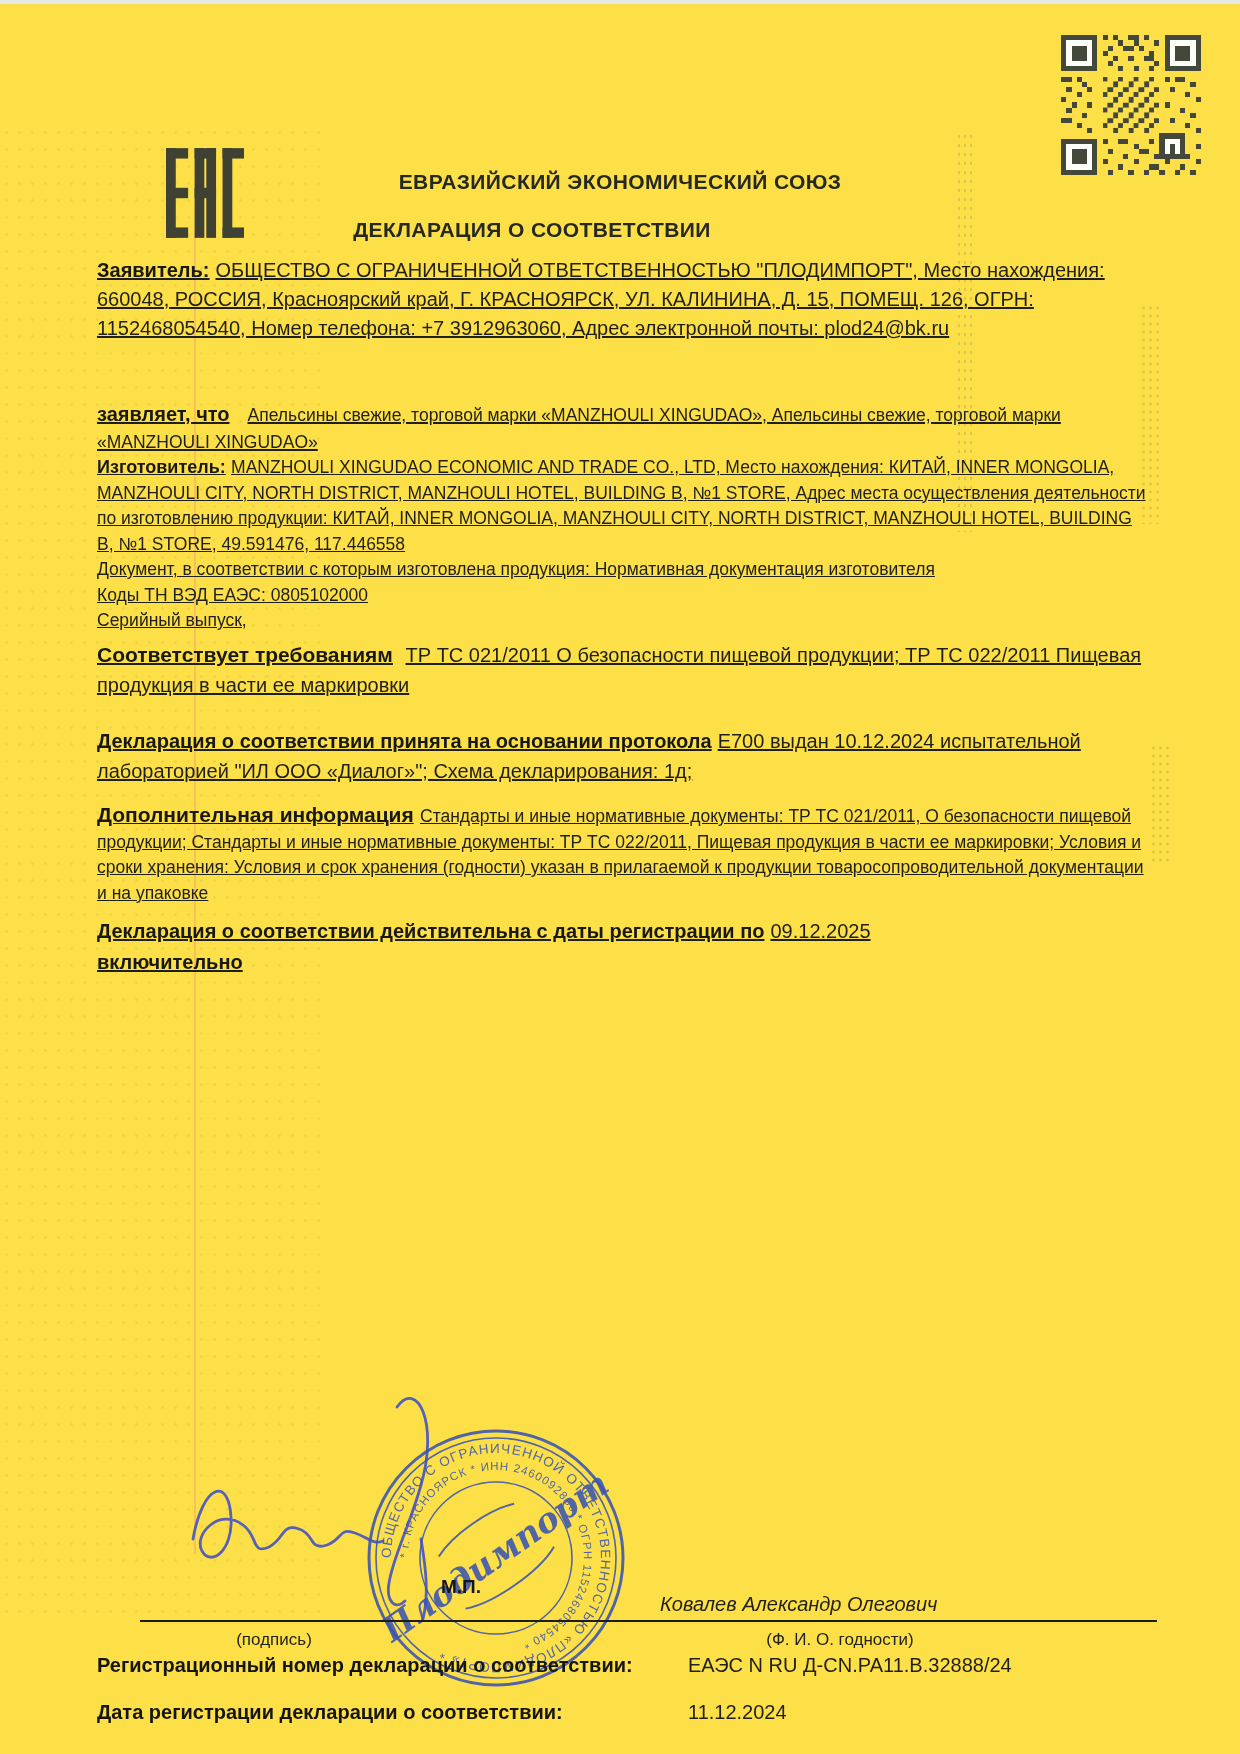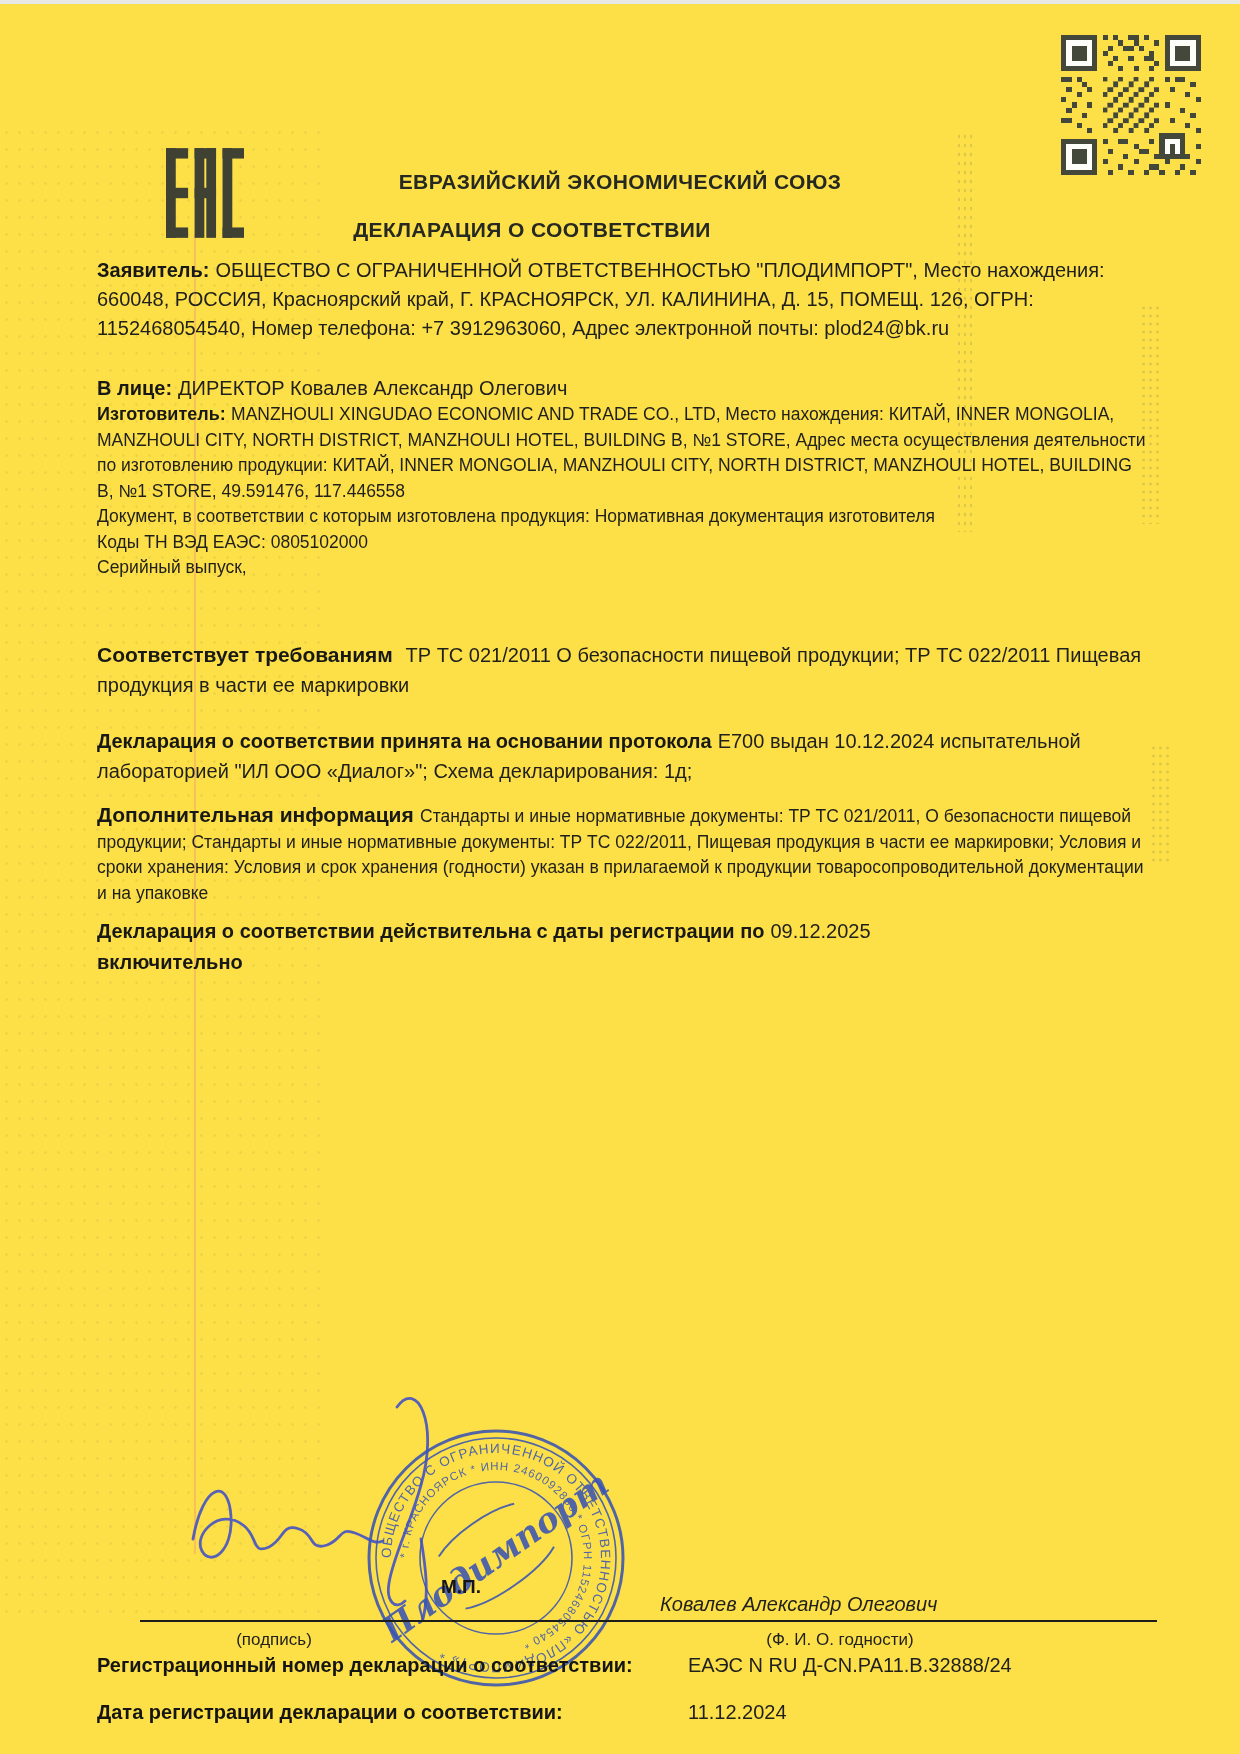--- a/index.html
+++ b/index.html
@@ -39,21 +39,21 @@
   .qr{position:absolute;left:1056px;top:26px;}
   .title-union{
     position:absolute;left:0;top:166px;width:1240px;
     text-align:center;font-weight:bold;font-size:21px;letter-spacing:.4px;color:#262822;
   }
   .title-doc{
     position:absolute;left:0;top:214px;width:1064px;
     text-align:center;font-weight:bold;font-size:21px;letter-spacing:.4px;color:#262822;
   }
   
-  .tblock{position:absolute;left:97px;width:1050px;font-size:20px;line-height:29px;}
+  .tblock{position:absolute;left:97px;width:1050px;font-size:20px;line-height:29px;text-decoration:underline;}
   .tblock b{color:#181816;}
   b.lbl{margin-right:.30em;}
   .small{font-size:17.5px;line-height:25.5px;}
   #declares-block{line-height:25.5px;}
   
   .sig-svg{position:absolute;left:183px;top:1383px;}
   .stamp-svg{position:absolute;left:358px;top:1416px;}
   .mp-label{position:absolute;left:441px;top:1572px;font-size:19px;font-weight:bold;color:#15151a;}
   .signer-name{position:absolute;left:660px;top:1589px;font-size:20px;color:#1f1f1c;font-style:italic;}
   .sig-line{position:absolute;left:140px;top:1616px;width:1017px;height:2px;background:#1c1c1a;}
@@ -192,25 +192,25 @@
     </g>
   </svg>
 
   <div class="title-union">ЕВРАЗИЙСКИЙ ЭКОНОМИЧЕСКИЙ СОЮЗ</div>
   <div class="title-doc">ДЕКЛАРАЦИЯ О СООТВЕТСТВИИ</div>
 
   <div class="tblock" style="top:252px;">
     <b class="lbl">Заявитель:</b><span>ОБЩЕСТВО С ОГРАНИЧЕННОЙ ОТВЕТСТВЕННОСТЬЮ "ПЛОДИМПОРТ", Место нахождения: 660048, РОССИЯ,  Красноярский край, Г. КРАСНОЯРСК, УЛ. КАЛИНИНА, Д. 15, ПОМЕЩ. 126, ОГРН: 1152468054540, Номер телефона: +7 3912963060, Адрес электронной почты: plod24@bk.ru</span>
   </div>
 
-  <div class="tblock" style="top:370px;">
-    <b class="lbl">В лице:</b><span>ДИРЕКТОР Ковалев Александр Олегович</span>
-  </div>
 
   <div class="tblock" style="top:398px;" id="declares-block">
+    <div>
+      <b class="lbl" style="font-size:20px;margin-right:.9em;">заявляет, что</b><span class="small">Апельсины свежие, торговой марки «MANZHOULI XINGUDAO», Апельсины свежие, торговой марки «MANZHOULI XINGUDAO»</span>
+    </div>
     <div class="small">
       <b class="lbl" style="font-size:18px;">Изготовитель:</b><span>MANZHOULI XINGUDAO ECONOMIC AND TRADE CO., LTD, Место нахождения: КИТАЙ, INNER MONGOLIA, MANZHOULI CITY, NORTH DISTRICT, MANZHOULI HOTEL, BUILDING B, №1 STORE, Адрес места осуществления деятельности по изготовлению продукции: КИТАЙ, INNER MONGOLIA, MANZHOULI CITY, NORTH DISTRICT, MANZHOULI HOTEL, BUILDING B, №1 STORE, 49.591476, 117.446558</span>
     </div>
     <div class="small">Документ, в соответствии с которым изготовлена продукция: Нормативная документация изготовителя</div>
     <div class="small">Коды ТН ВЭД ЕАЭС: 0805102000</div>
     <div class="small">Серийный выпуск,</div>
   </div>
 
   <div class="tblock" style="top:636px;line-height:30px;">
     <b class="lbl" style="font-size:21px;margin-right:.6em;">Соответствует требованиям</b><span>ТР ТС 021/2011 О безопасности пищевой продукции; ТР ТС 022/2011 Пищевая продукция в части ее маркировки</span>

